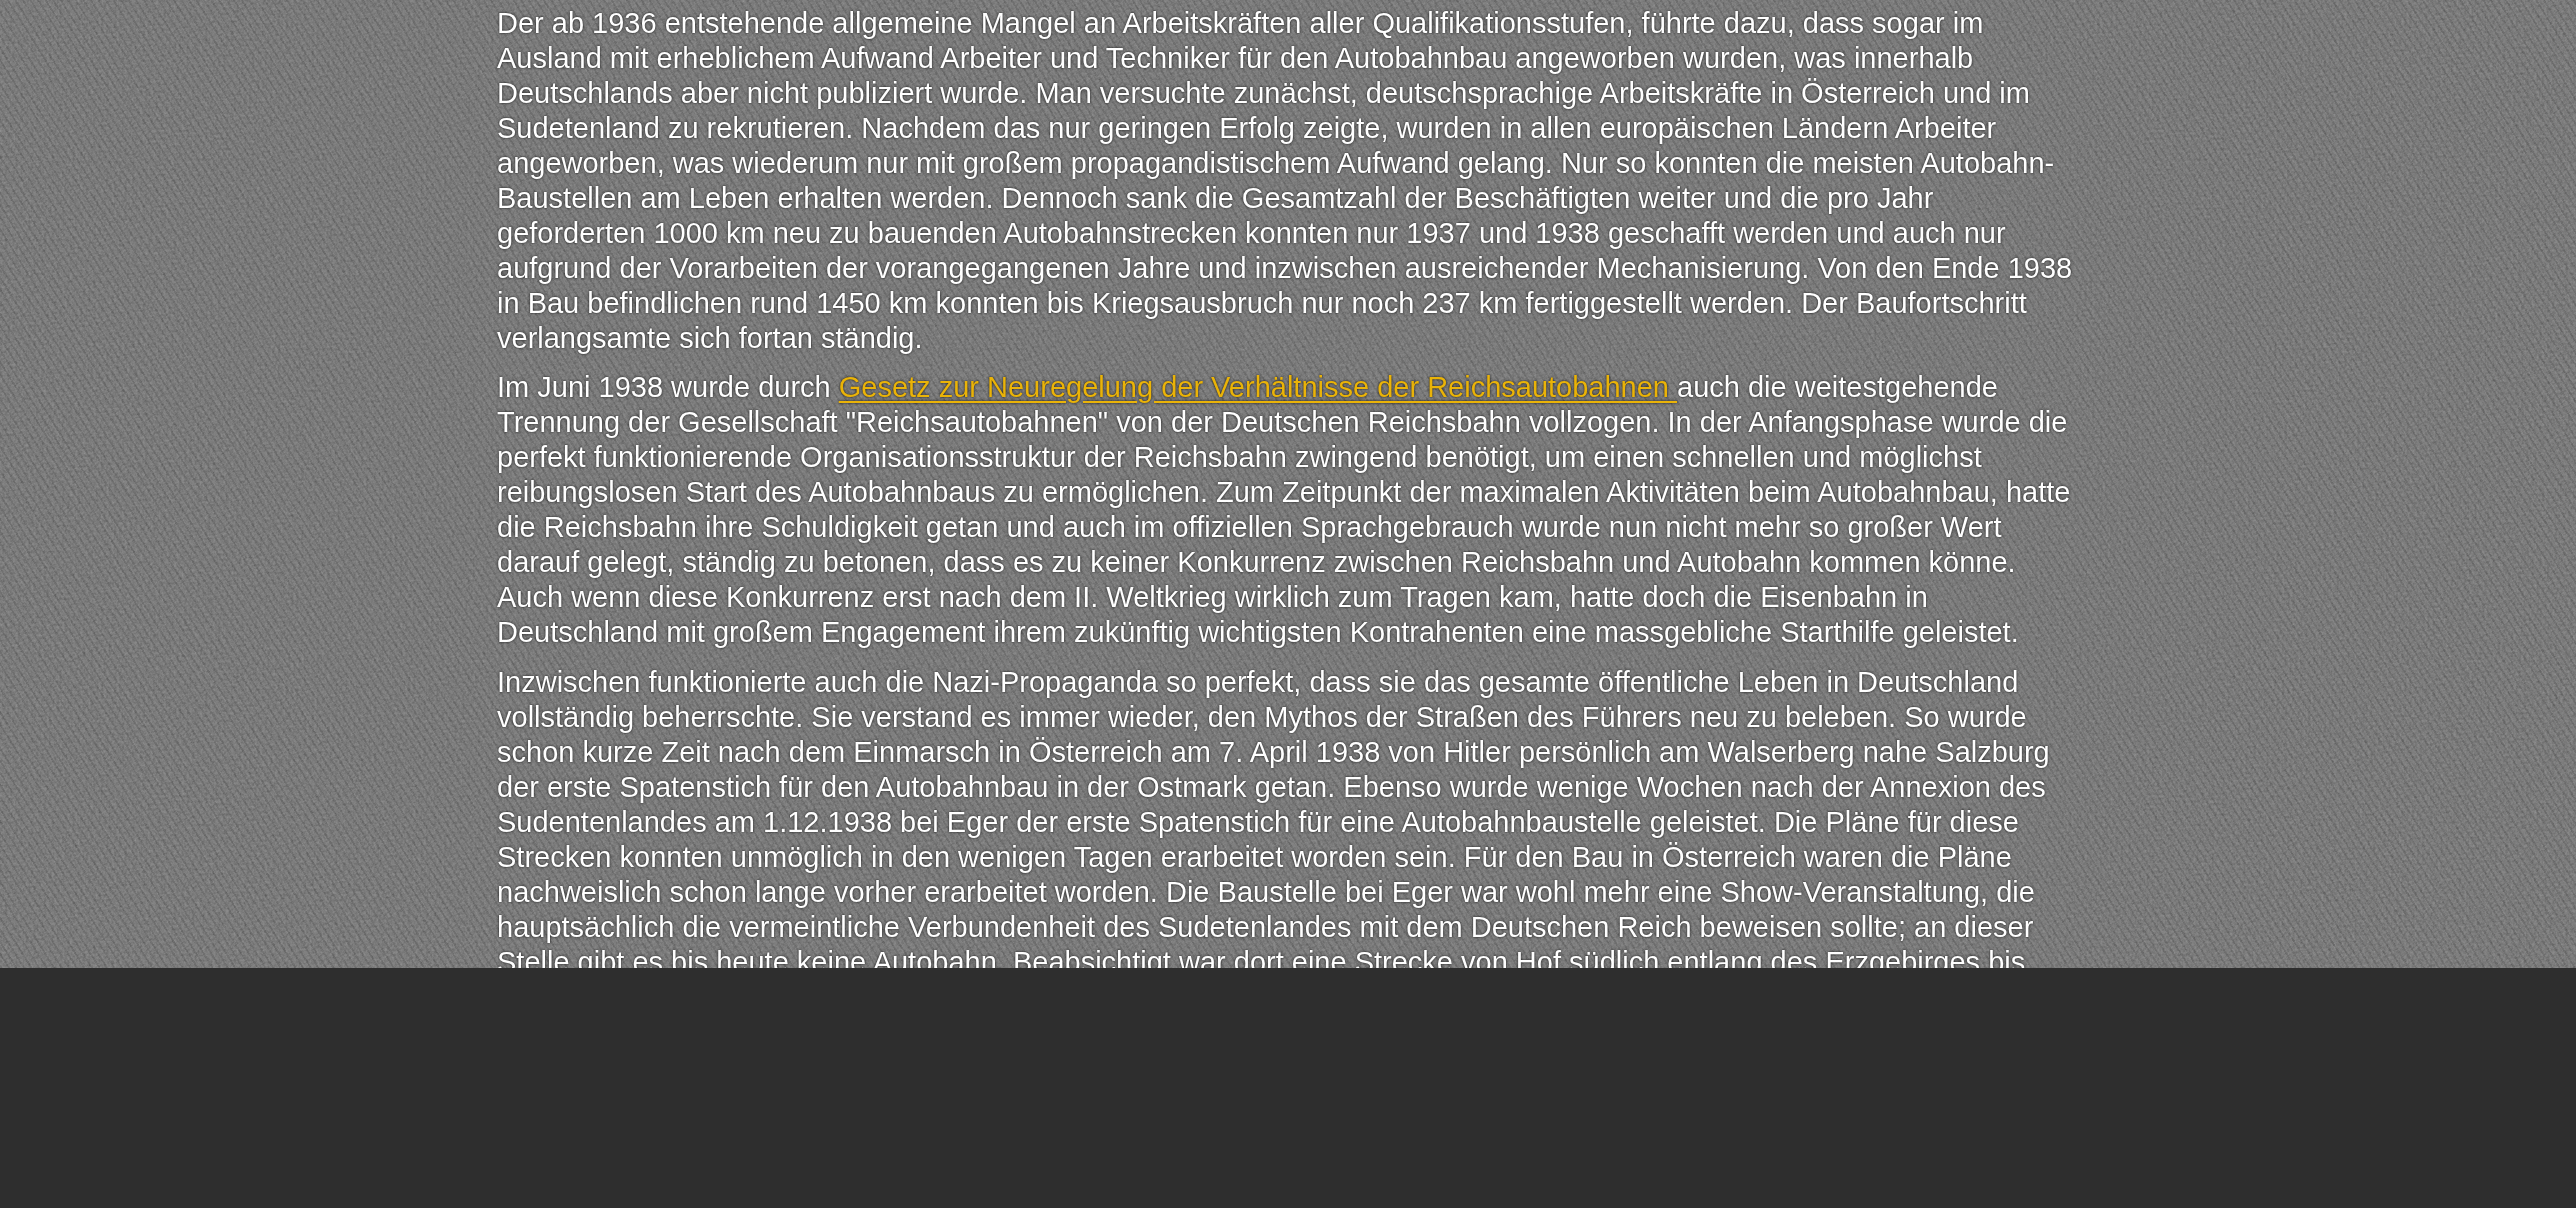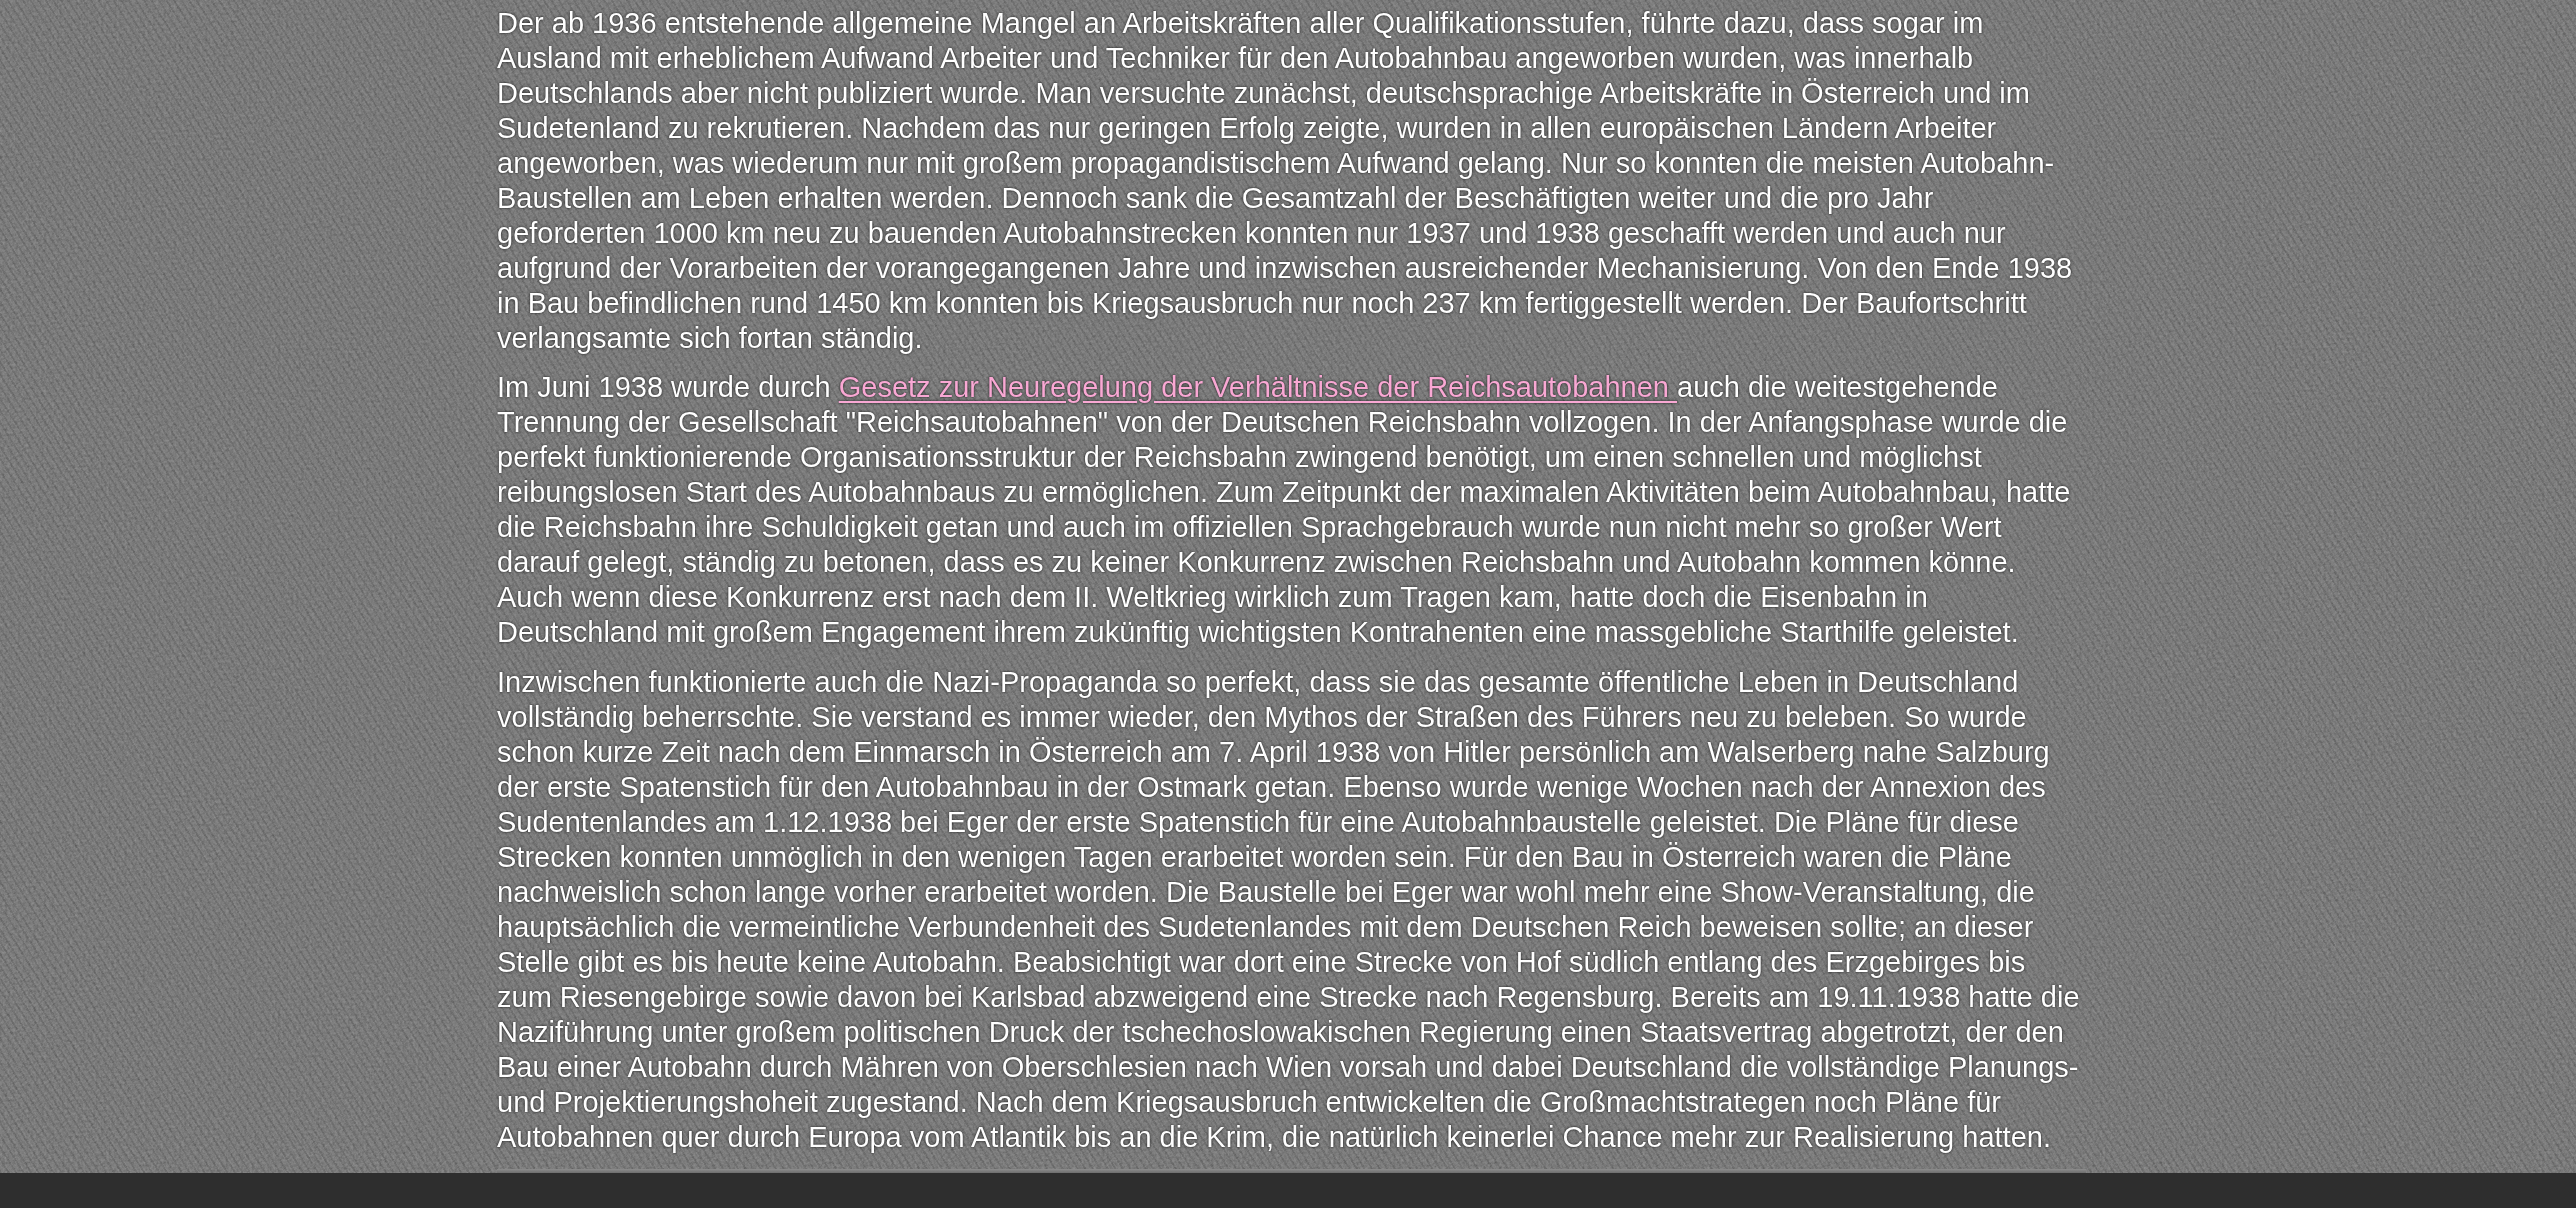--- a/index.html
+++ b/index.html
@@ -9,21 +9,21 @@
   body {
     width: 2576px;
     height: 1209px;
     overflow: hidden;
     background: #2e2e2e;
     font-family: "Liberation Sans", "DejaVu Sans", sans-serif;
   }
   .page {
     position: relative;
     width: 2576px;
-    height: 1173px;
+    height: 968px;
     overflow: hidden;
     background: #2e2e2e;
   }
   .bg-noise {
     position: absolute;
     top: 0; left: 0;
     width: 2576px;
     height: 1209px;
     display: block;
   }
@@ -49,21 +49,21 @@
     color: #ffffff;
     font-size: 29px;
     line-height: 35px;
     text-shadow: 0 0 2.7px rgba(0,0,0,0.85);
   }
   .content p {
     margin: 0 0 14.6px 0;
     padding: 0;
   }
   a.article-link {
-    color: #f9a8d4;
+    color: #eab308;
     text-decoration: underline;
     text-underline-offset: 3.6px;
     cursor: pointer;
   }
   hr.divider {
     border: none;
     height: 3.6px;
     width: 100%;
     margin: 12.7px 0 0 0;
     background: linear-gradient(#8d8d8d, #6e6e6e);

